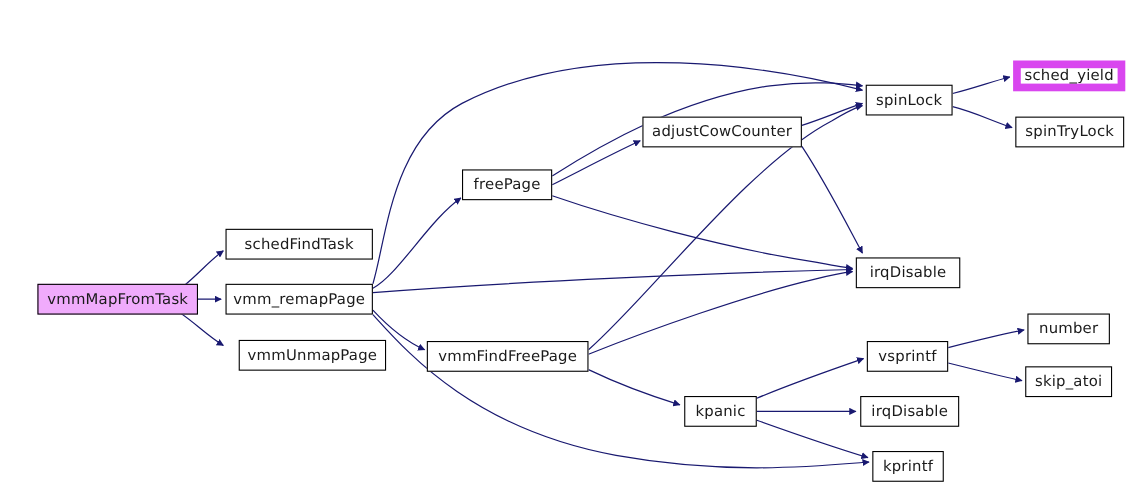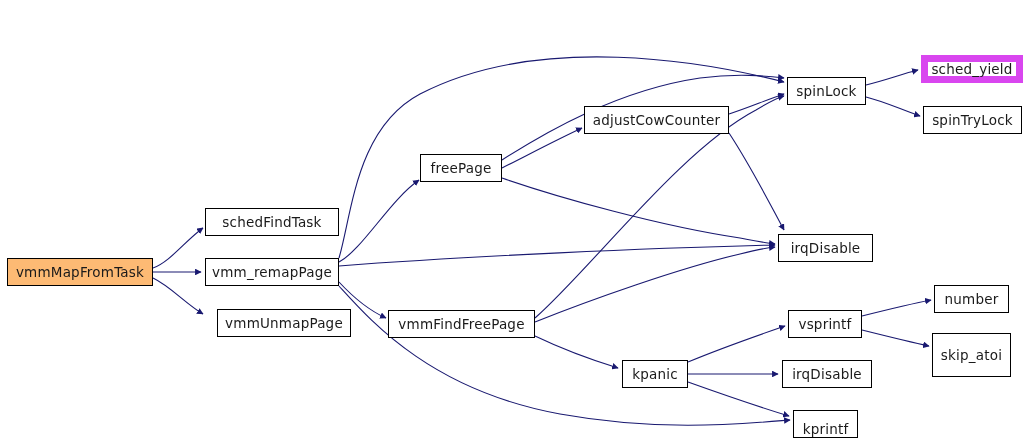--- a/index.html
+++ b/index.html
@@ -3,21 +3,21 @@
 <meta charset="utf-8">
 <style>
   html,body{margin:0;padding:0;background:#ffffff;}
   body{width:1027px;height:443px;overflow:hidden;
        font-family:"DejaVu Sans", sans-serif;}
   #graph{position:relative;width:1027px;height:443px;background:#ffffff;}
   svg#edges{position:absolute;left:0;top:0;width:1027px;height:443px;}
   .node{position:absolute;box-sizing:border-box;display:flex;align-items:center;
         justify-content:center;background:#ffffff;border:1px solid #000000;
         font-size:13.5px;color:#1a1a1a;white-space:nowrap;letter-spacing:.2px;}
-  .node.root{background:#fdba74;border-color:#000000;}
+  .node.root{background:#f0abfc;border-color:#000000;margin-left:27px;}
   .node.highlight{border:7px solid #d946ef;}
   .node-label{pointer-events:none;}
 </style>
 </head>
 <body>
 
 <div id="graph">
   <svg id="edges" viewBox="0 0 1027 443" xmlns="http://www.w3.org/2000/svg">
     <defs>
       <marker id="arrow" viewBox="0 0 10 10" refX="9" refY="5" markerWidth="6" markerHeight="6" orient="auto-start-reverse">
@@ -80,29 +80,29 @@
       </div>
       <div class="node" style="left: 778px; top: 234px; width: 95px; height: 28px;">
         <span class="node-label">irqDisable</span>
       </div>
       <div class="node" style="left: 788px; top: 310px; width: 74px; height: 28px;">
         <span class="node-label">vsprintf</span>
       </div>
       <div class="node" style="left: 782px; top: 360px; width: 90px; height: 28px;">
         <span class="node-label">irqDisable</span>
       </div>
-      <div class="node" style="left: 793px; top: 410px; width: 65px; height: 28px; align-items: flex-end;">
+      <div class="node" style="left: 793px; top: 410px; width: 65px; height: 28px;">
         <span class="node-label">kprintf</span>
       </div>
       <div class="node highlight" style="left: 921px; top: 55px; width: 102px; height: 28px;">
         <span class="node-label">sched_yield</span>
       </div>
       <div class="node" style="left: 923px; top: 106px; width: 99px; height: 28px;">
         <span class="node-label">spinTryLock</span>
       </div>
       <div class="node" style="left: 934px; top: 285px; width: 75px; height: 28px; align-items: center;">
         <span class="node-label">number</span>
       </div>
-      <div class="node" style="left: 932px; top: 333px; width: 79px; height: 44px;">
+      <div class="node" style="left: 932px; top: 333px; width: 79px; height: 28px;">
         <span class="node-label">skip_atoi</span>
       </div>
     </div>
 </div>
 
 </body></html>

